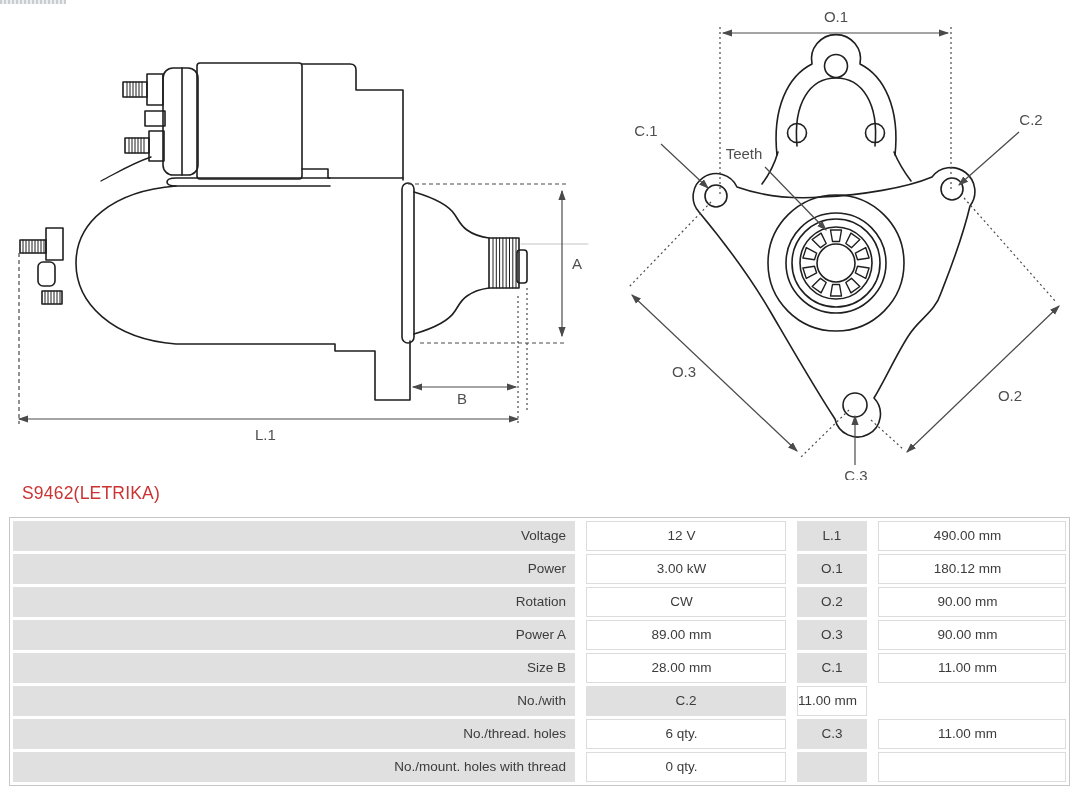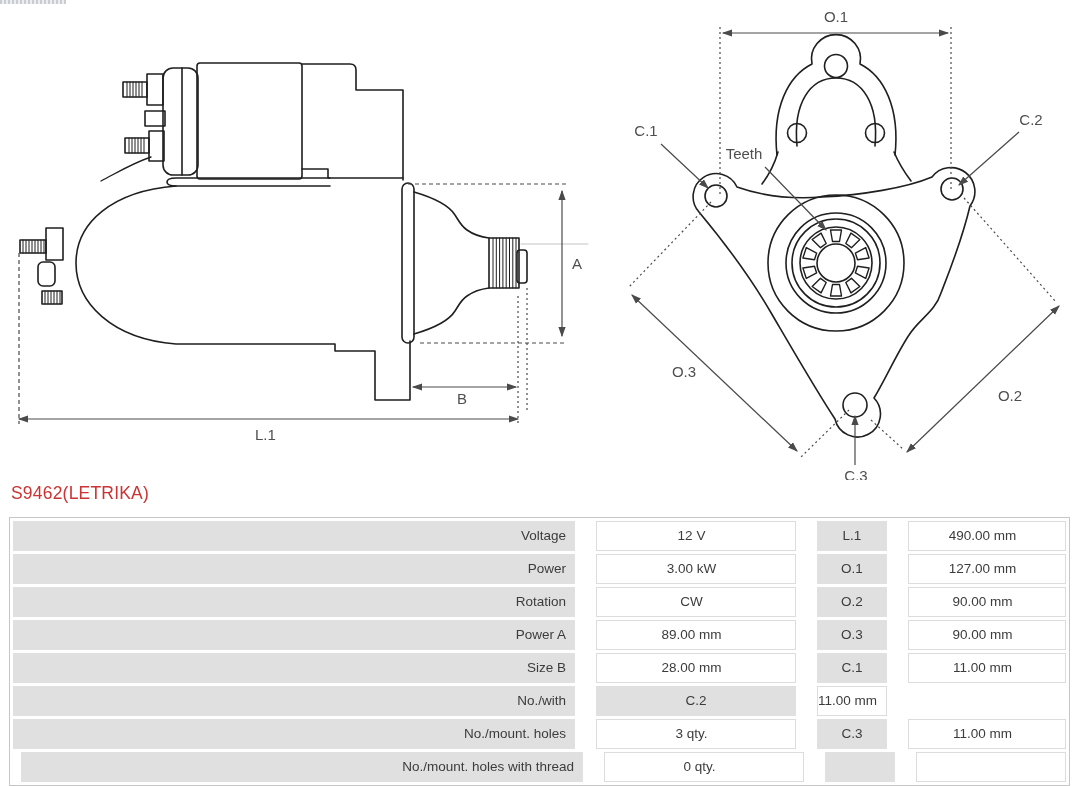--- a/index.html
+++ b/index.html
@@ -1,26 +1,26 @@
 <!DOCTYPE html>
 <html><head>
 <meta charset="utf-8">
 <style>
   html,body{margin:0;padding:0;background:#fff;}
   .page{position:relative;width:1080px;height:786px;background:#fff;overflow:hidden;
         font-family:"Liberation Sans",sans-serif;}
   .artifact{position:absolute;left:0;top:0;width:66px;height:4px;
         background:repeating-linear-gradient(90deg,#c8cdd2 0 2px,#eceef0 2px 4px);}
   .drawing{position:absolute;left:0;top:0;width:1080px;height:480px;}
-  .product-title{position:absolute;left:11px;top:483px;font-size:17.5px;letter-spacing:.2px;}
+  .product-title{position:absolute;left:22px;top:483px;font-size:17.5px;letter-spacing:.2px;}
   .spec-table{position:absolute;left:9px;top:517px;width:1061px;box-sizing:border-box;
         border:1px solid #c6c6c6;padding:3px;background:#fff;}
-  .spec-row{display:grid;grid-template-columns:562px 200px 70px 1fr;column-gap:21px;
+  .spec-row{display:grid;grid-template-columns:562px 200px 70px 1fr;column-gap:11px;
         margin-bottom:3px;}
-  .spec-row:last-child{margin-bottom:0;margin-left:8px;}
+  .spec-row:last-child{margin-bottom:0;}
   .cell{height:30px;line-height:29px;font-size:13.5px;color:#3c3c3c;box-sizing:border-box;
         white-space:nowrap;overflow:hidden;}
   .cell.lbl{background:#e0e0e0;text-align:right;padding-right:9px;}
   .cell.lbl2{background:#e0e0e0;text-align:center;}
   .cell.val{background:#fff;border:1px solid #dcdcdc;line-height:28px;text-align:center;padding-right:9px;}
   svg text{font-family:"Liberation Sans",sans-serif;font-size:15px;fill:#4f4f4f;}
 </style>
 </head>
 <body>
 
@@ -166,21 +166,21 @@
     <div class="spec-row">
       <div class="cell lbl">Voltage</div>
       <div class="cell val">12 V</div>
       <div class="cell lbl2">L.1</div>
       <div class="cell val">490.00 mm</div>
     </div>
     <div class="spec-row">
       <div class="cell lbl">Power</div>
       <div class="cell val">3.00 kW</div>
       <div class="cell lbl2">O.1</div>
-      <div class="cell val">127.00 mm</div>
+      <div class="cell val">180.12 mm</div>
     </div>
     <div class="spec-row">
       <div class="cell lbl">Rotation</div>
       <div class="cell val">CW</div>
       <div class="cell lbl2">O.2</div>
       <div class="cell val">90.00 mm</div>
     </div>
     <div class="spec-row">
       <div class="cell lbl">Power A</div>
       <div class="cell val">89.00 mm</div>
@@ -192,22 +192,22 @@
       <div class="cell val">28.00 mm</div>
       <div class="cell lbl2">C.1</div>
       <div class="cell val">11.00 mm</div>
     </div>
     <div class="spec-row">
       <div class="cell lbl">No./with</div>
       <div class="cell lbl2">C.2</div>
       <div class="cell val">11.00 mm</div>
     </div>
     <div class="spec-row">
-      <div class="cell lbl">No./mount. holes</div>
-      <div class="cell val">3 qty.</div>
+      <div class="cell lbl">No./thread. holes</div>
+      <div class="cell val">6 qty.</div>
       <div class="cell lbl2">C.3</div>
       <div class="cell val">11.00 mm</div>
     </div>
     <div class="spec-row">
       <div class="cell lbl">No./mount. holes with thread</div>
       <div class="cell val">0 qty.</div>
       <div class="cell lbl2"></div>
       <div class="cell val"></div>
     </div>
   </div>

